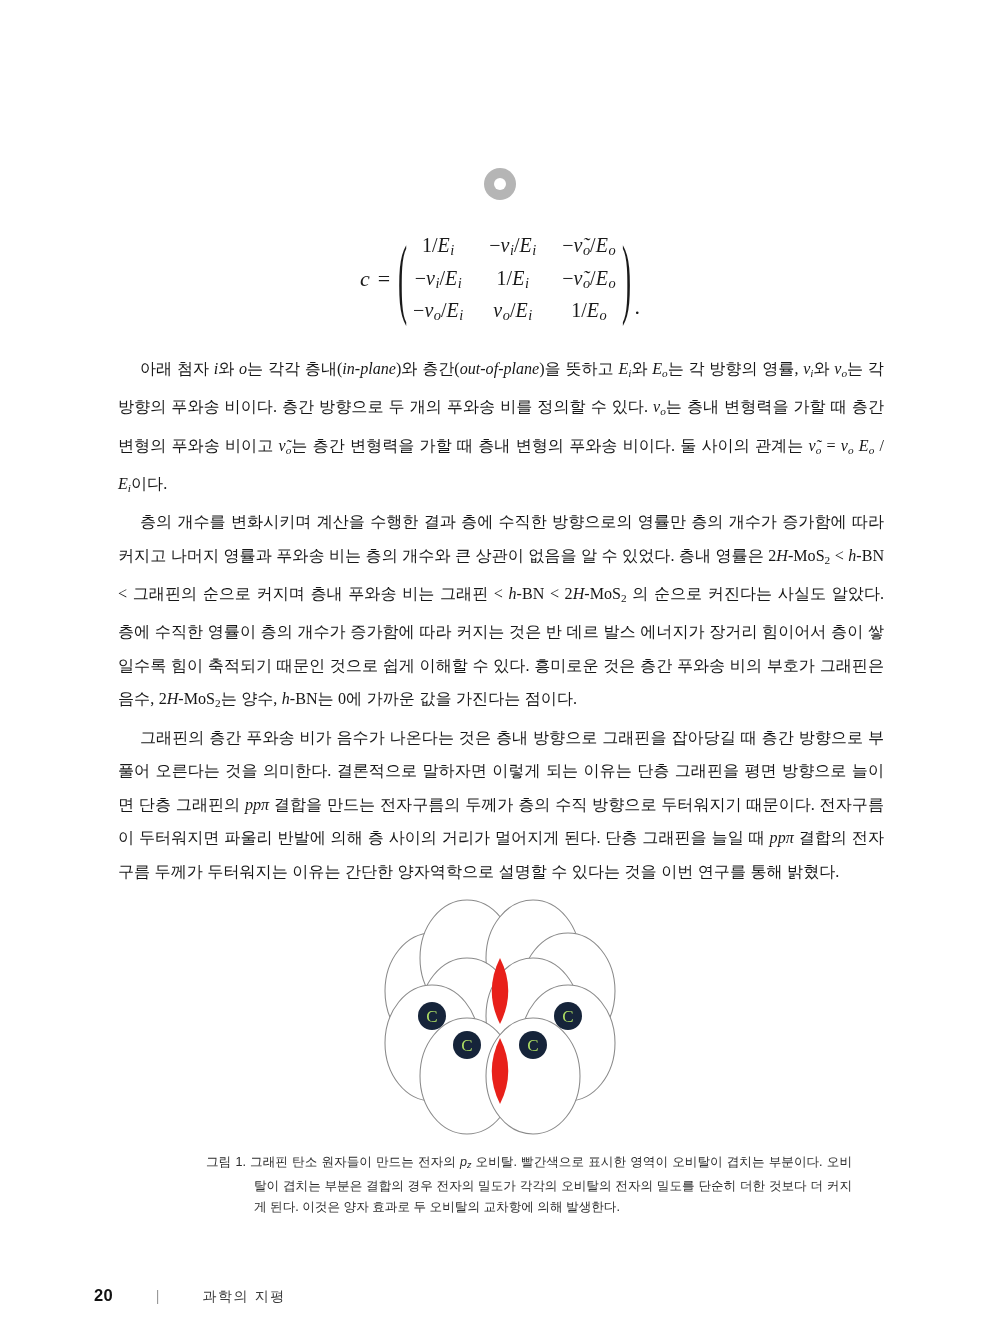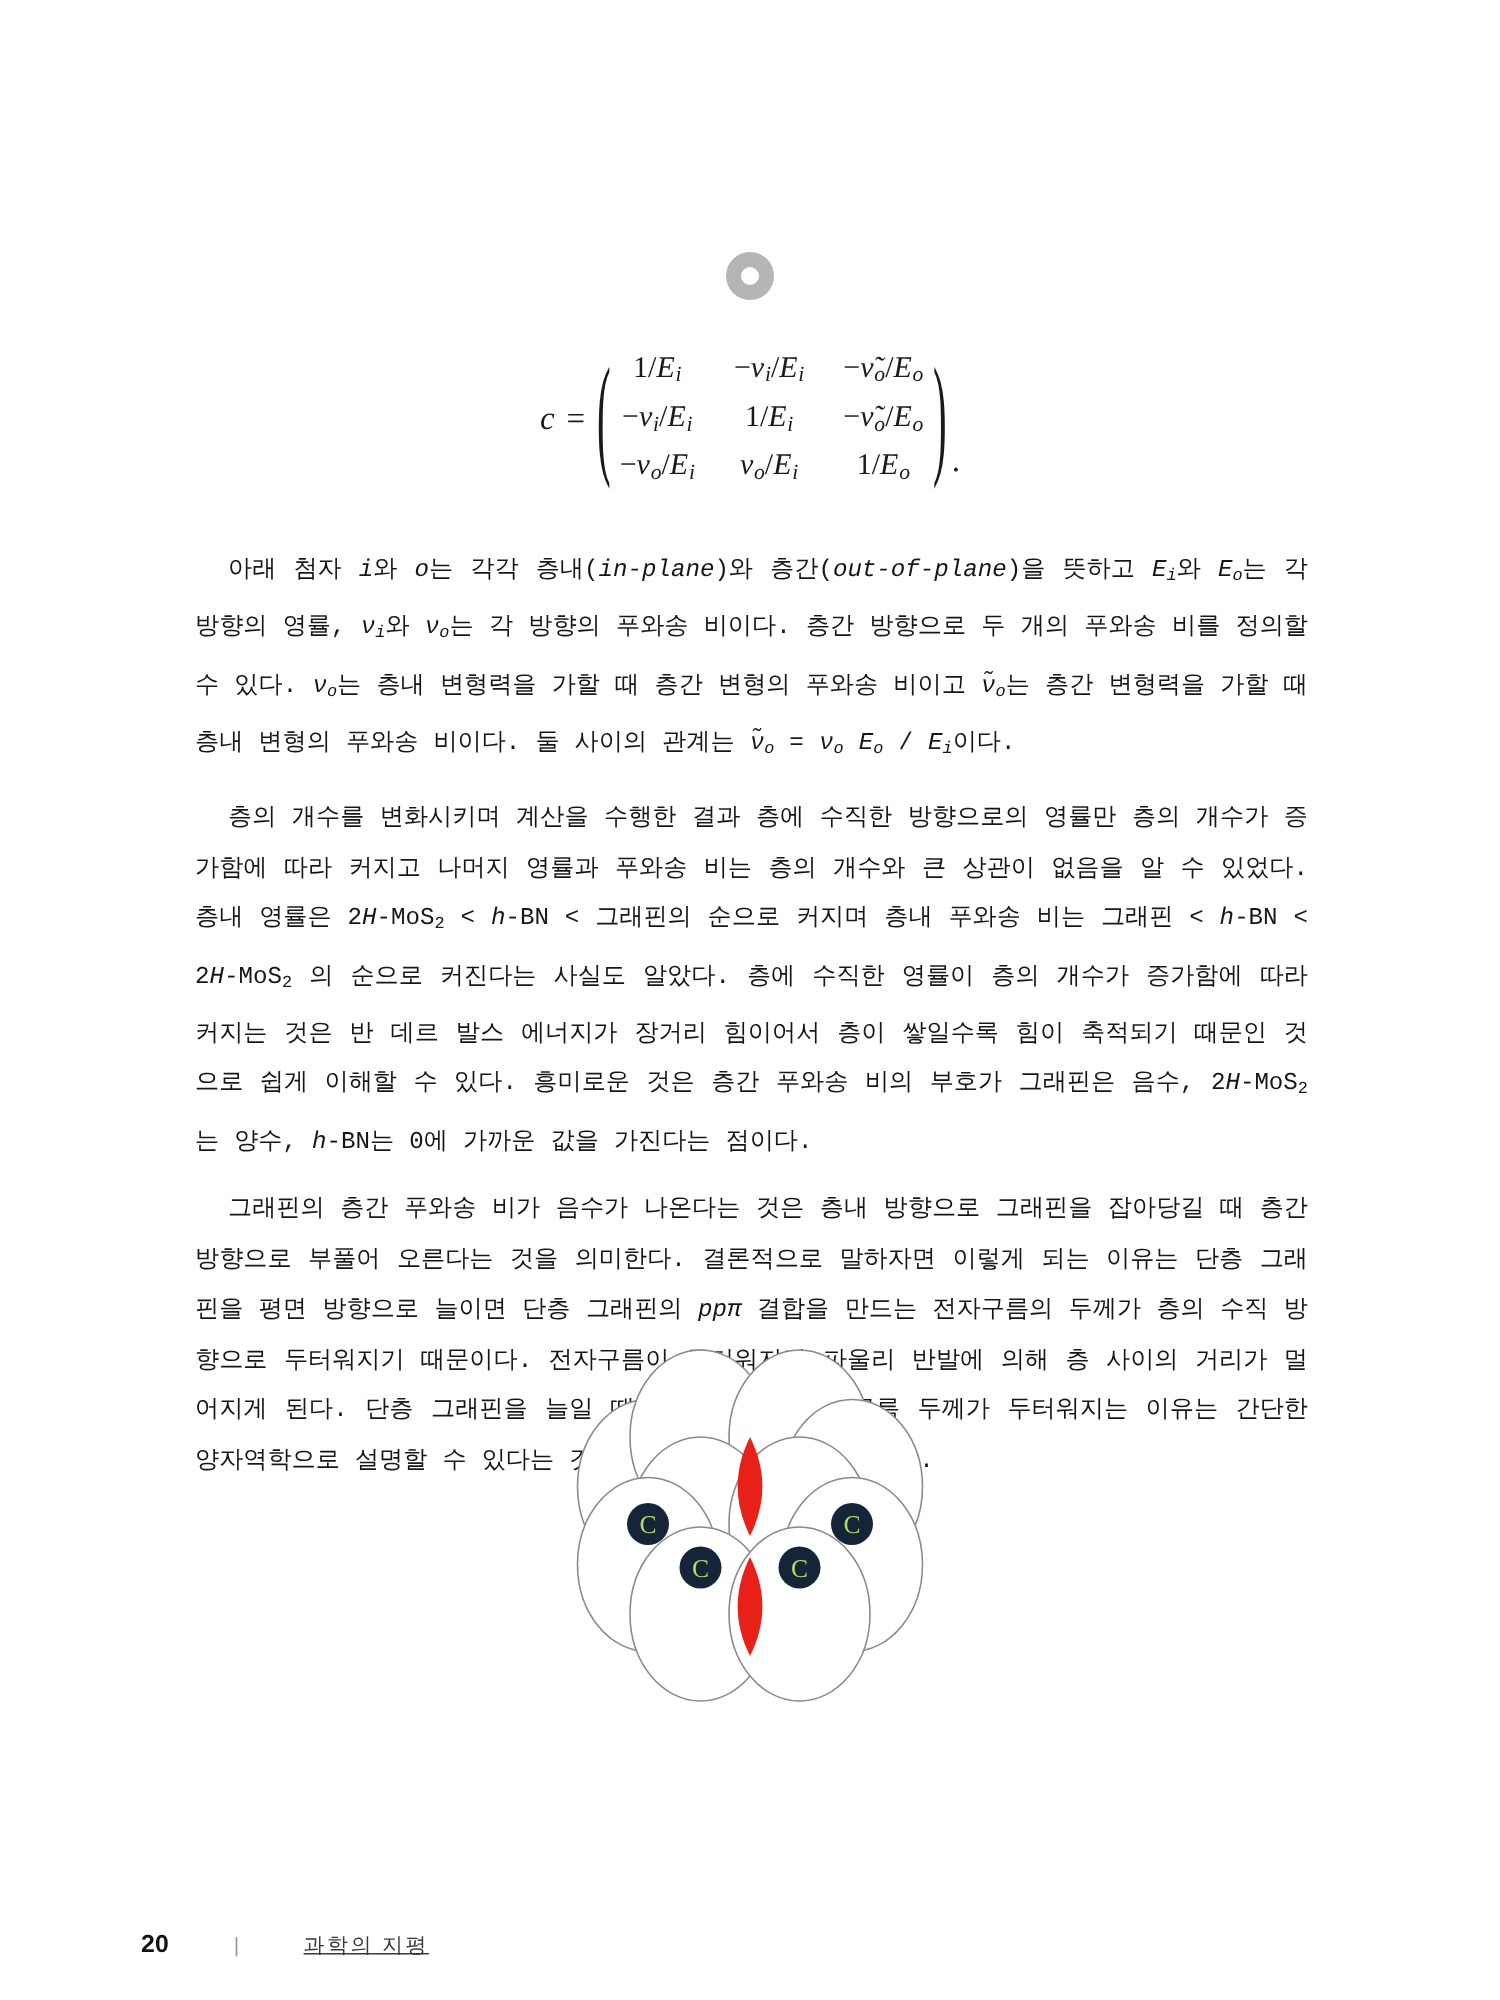--- a/index.html
+++ b/index.html
@@ -113,26 +113,26 @@
   }
 
   
   .body-text {
     position: absolute;
     top: 352px;
     left: 118px;
     width: 766px;
   }
   .para {
-    font-family: Liberation Mono, monospace;
+    font-family: Liberation Serif, serif;
     font-size: 16.1px;
     line-height: 33.5px;
     text-align: justify;
     text-indent: 22px;
-    margin: 12px;
+    margin: 0;
     color: #161616;
     word-spacing: 0.4px;
   }
   .para + .para { margin-top: 0px; }
   .it { font-style: italic; }
   .sub {
     font-size: 0.7em;
     vertical-align: -0.25em;
   }
 
@@ -193,21 +193,20 @@
   }
   .footer-sep {
     font-size: 14px;
     color: #9a9a9a;
     padding: 0 7px;
   }
   .footer-title {
     font-size: 14px;
     color: #3a3a3a;
     letter-spacing: 1.6px;
-    text-decoration: underline;
   }
 </style>
 </head>
 <body>
 
 <div class="page">
 
   <div class="ornament-wrap">
     <div class="ornament"></div>
   </div>
@@ -289,20 +288,26 @@
           <text x="163" y="163" text-anchor="middle" font-family="Liberation Serif, serif" font-size="17" fill="#aede63">C</text>
         </g>
         <g>
           <circle cx="198" cy="128" r="14" fill="#16243a"></circle>
           <text x="198" y="134" text-anchor="middle" font-family="Liberation Serif, serif" font-size="17" fill="#aede63">C</text>
         </g>
       </g>
     </svg>
   </div>
 
+  <div class="caption">
+    <div class="caption-lines cap-hang">
+      <span class="cap-first">그림 1.</span>
+      <span class="cap-body">그래핀 탄소 원자들이 만드는 전자의 <span class="it">p</span><span class="sub it">z</span> 오비탈. 빨간색으로 표시한 영역이 오비탈이 겹치는 부분이다. 오비탈이 겹치는 부분은 결합의 경우 전자의 밀도가 각각의 오비탈의 전자의 밀도를 단순히 더한 것보다 더 커지게 된다. 이것은 양자 효과로 두 오비탈의 교차항에 의해 발생한다.</span>
+    </div>
+  </div>
 
   <div class="footer">
     <span class="footer-page">20</span>
     <span class="footer-sep">|</span>
     <span class="footer-title">과학의 지평</span>
   </div>
 
 </div>
 
 </body></html>

